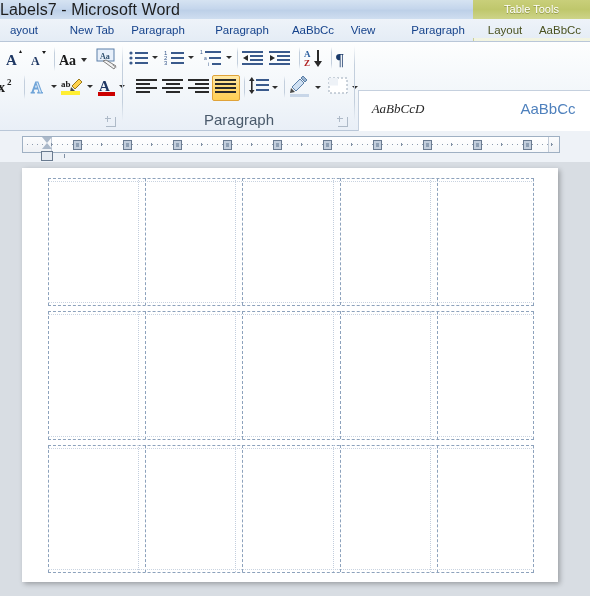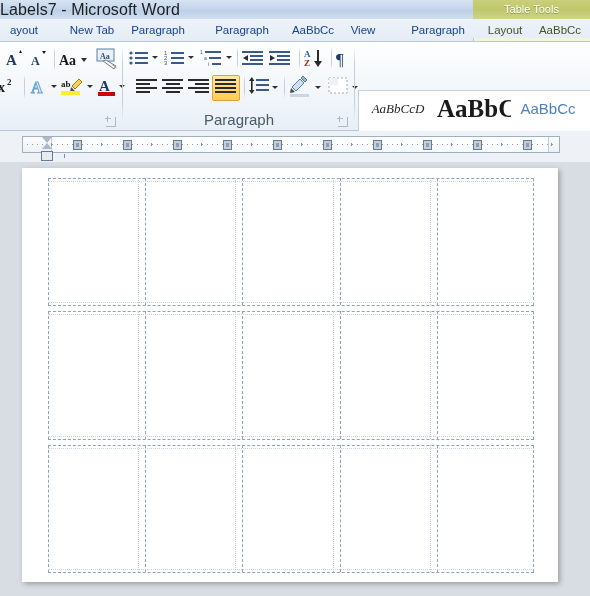--- a/index.html
+++ b/index.html
@@ -431,21 +431,20 @@
     <div class="rgroup" style="left:356px;width:234px;">
       <div class="rgroup-label">Styles</div>
     </div>
     <div class="gallery">
       <div id="styles-host">
           <div class="style-item" style="left: 2px; width: 74px;">
             <div class="style-prev" style="color: rgb(38, 38, 38); font-size: 13px; font-family: &quot;Liberation Serif&quot;, serif; font-style: italic;">AaBbCcD</div>
             <div class="style-name">Emphasis</div>
           </div>
           <div class="style-item" style="left: 78px; width: 74px;">
-            <div class="style-prev" style="color: rgb(26, 26, 26); font-size: 25px; font-family: &quot;Liberation Serif&quot;, serif; font-weight: bold;">AaBbC</div>
             <div class="style-name">Heading 1</div>
           </div>
           <div class="style-item" style="left: 154px; width: 70px;">
             <div class="style-prev" style="color: rgb(79, 129, 189); font-size: 15px; font-family: &quot;Liberation Sans&quot;, sans-serif;">AaBbCc</div>
             <div class="style-name">Heading 2</div>
           </div>
           <div class="style-item" style="left: 226px; width: 40px;">
             <div class="style-prev" style="color: rgb(79, 129, 189); font-size: 15px; font-family: &quot;Liberation Sans&quot;, sans-serif;">A</div>
             <div class="style-name">H</div>
           </div>

